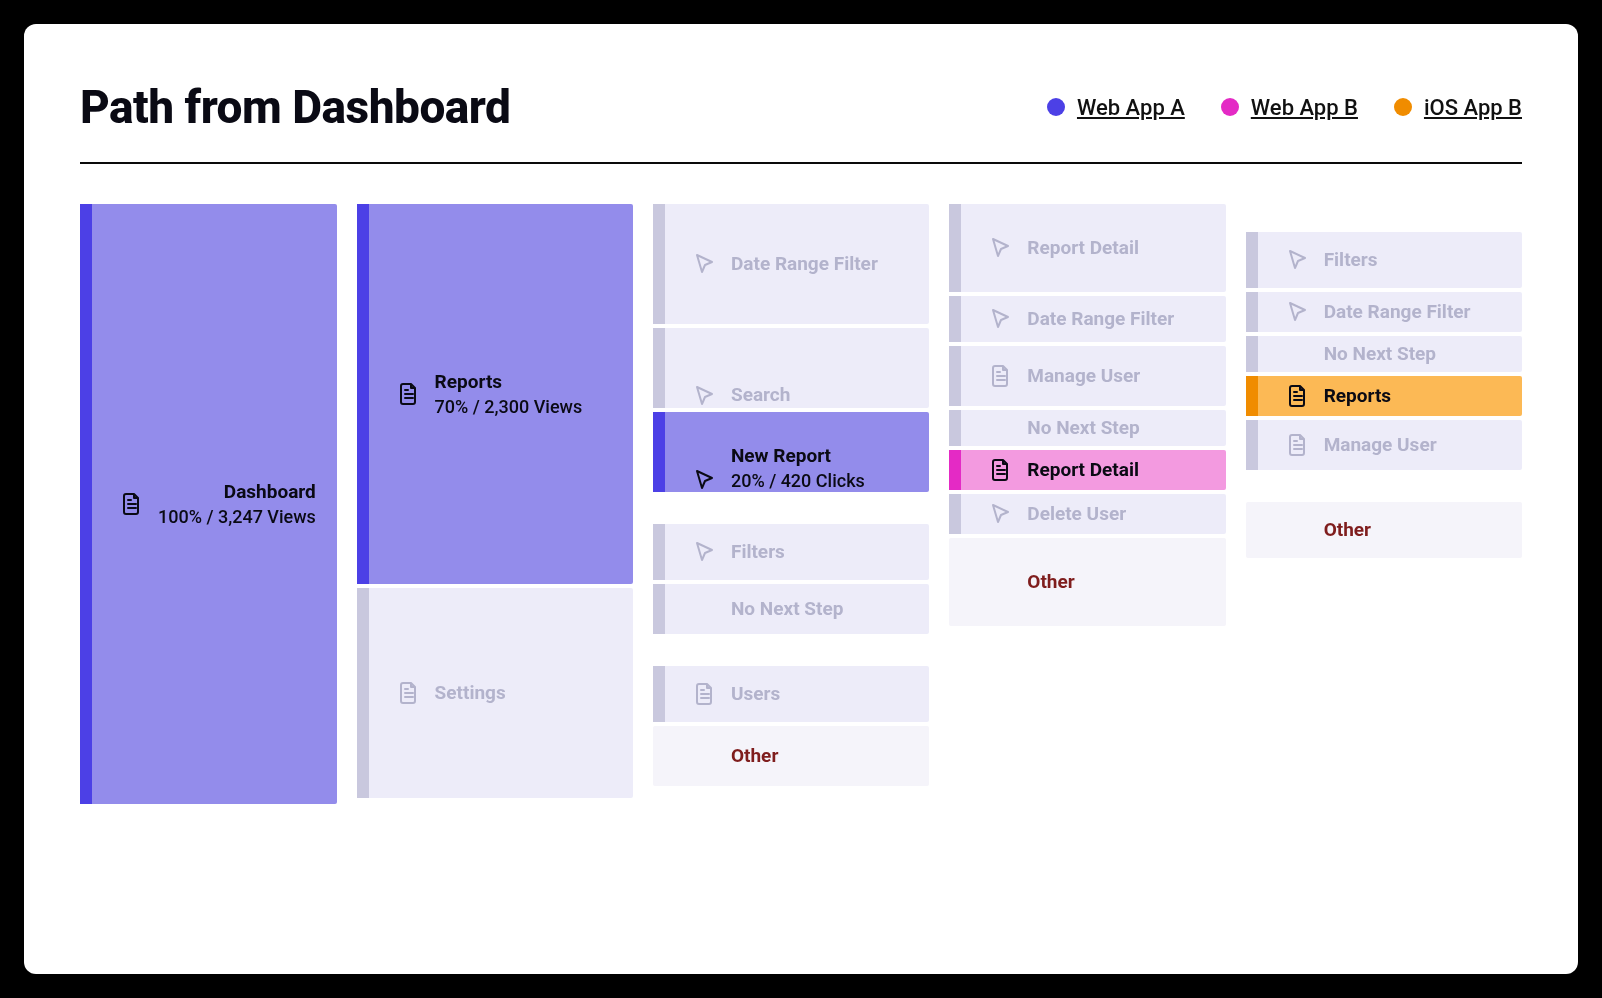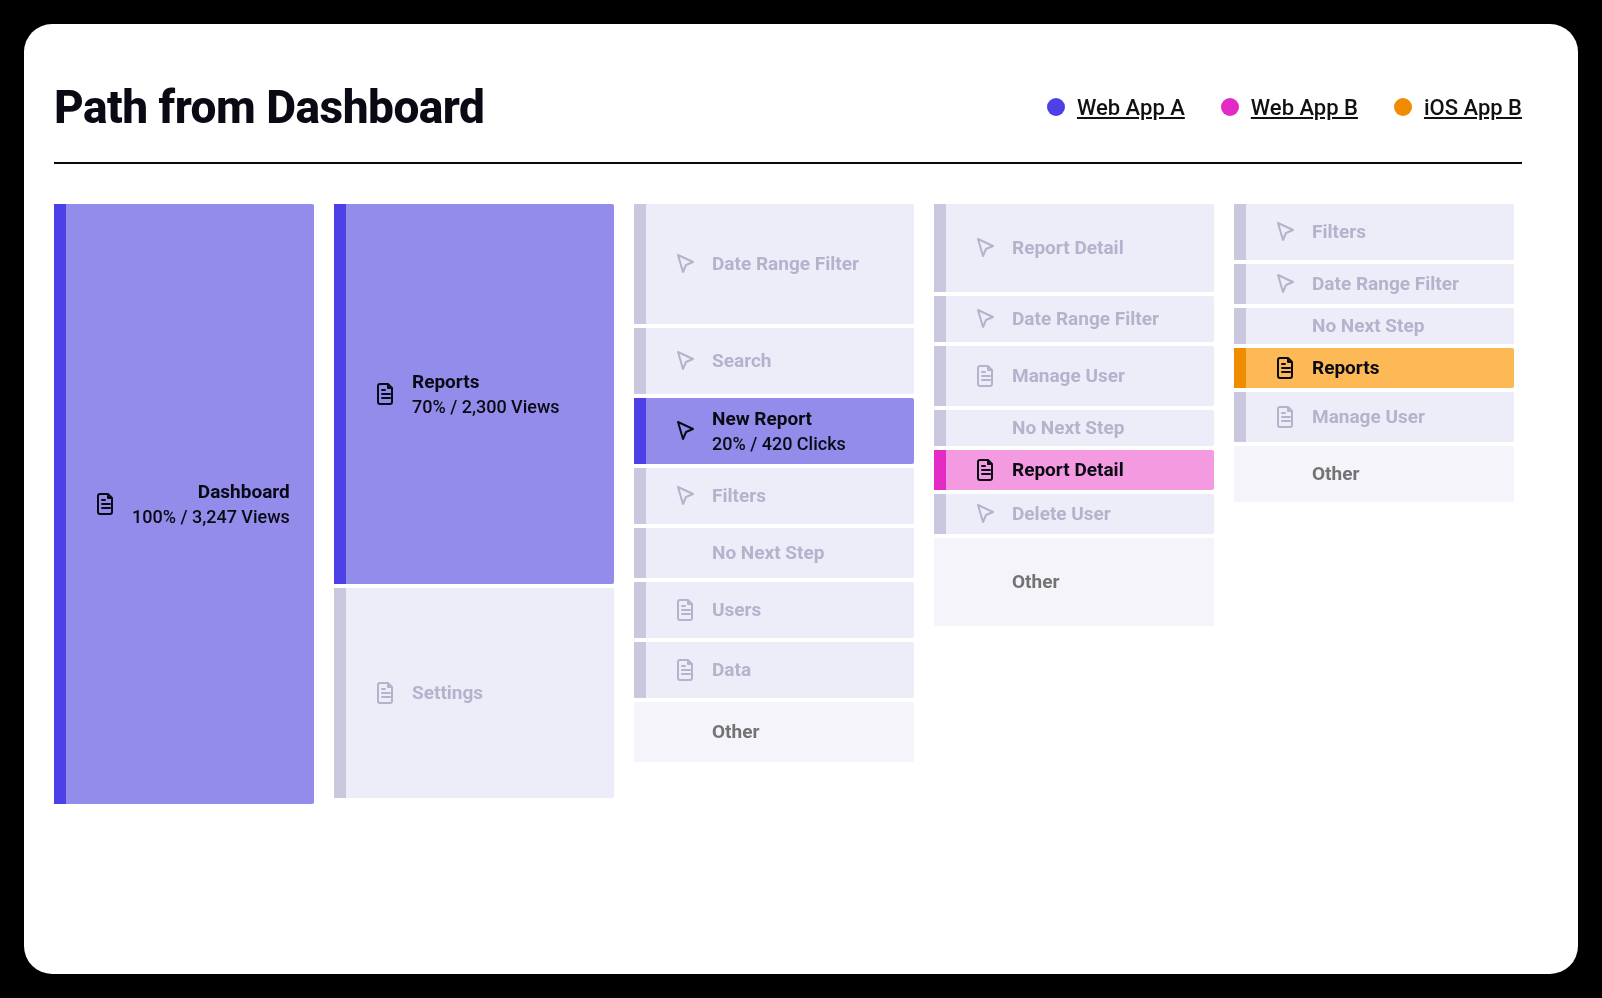--- a/index.html
+++ b/index.html
@@ -4,22 +4,22 @@
 <style>
   * { box-sizing: border-box; margin: 0; padding: 0; }
   body {
     font-family: -apple-system, BlinkMacSystemFont, "Segoe UI", Roboto, Helvetica, Arial, sans-serif;
     background: #000;
     padding: 24px;
     width: 1602px;
   }
   .card {
     background: #fff;
-    border-radius: 28px;
-    padding: 56px 56px 64px 30px;
+    border-radius: 12px;
+    padding: 56px 56px 64px 56px;
     width: 100%;
     min-height: 950px;
   }
   .header {
     display: flex;
     justify-content: space-between;
     align-items: center;
     border-bottom: 2px solid #0a0a0a;
     padding-bottom: 28px;
     margin-bottom: 40px;
@@ -97,40 +97,40 @@
   }
   .sub {
     font-size: 18px;
     font-weight: 500;
   }
   
   .h-600 { height: 600px; text-align: right; }
   .h-380 { height: 380px; }
   .h-210 { height: 210px; }
   .h-120 { height: 120px; }
-  .h-78  { height: 66px; }
+  .h-78  { height: 80px; align-items: flex-end; }
   .h-88  { height: 88px; }
   .h-60  { height: 60px; }
-  .h-56  { height: 56px; }
+  .h-56  { height: 56px; margin-top: 28px; }
   .h-50  { height: 50px; }
   .h-46  { height: 46px; }
   .h-40  { height: 40px; }
   .h-36  { height: 36px; }
   
   .indent { padding-left: 78px; }
   
   .muted    { background: #EDECF9; color: #B3B3CC; }
   .muted .bar { background: #C9C8DE; }
   .primary  { background: #938CEB; color: #0a0a14; }
   .primary .bar { background: #4C40E6; }
   .pink     { background: #F39AE0; color: #0a0a14; }
   .pink .bar { background: #E42AC5; }
   .orange   { background: #FCB955; color: #0a0a14; }
   .orange .bar { background: #F08C00; }
-  .plain    { background: #F5F4FA; color: #737373; }
+  .plain    { background: #F5F4FA; color: #7f1d1d; }
 </style>
 </head>
 <body>
 
 <div class="card">
   <div class="header">
     <h1 class="title">Path from Dashboard</h1>
     <div class="legend" id="legend">
         <div class="legend-item">
           <span class="dot" style="background: rgb(76, 64, 230);"></span>
@@ -224,29 +224,20 @@
             <div class="lbl">No Next Step</div>
           </div>
         </div>
         <div class="block muted h-56">
           <div class="bar"></div>
           <svg viewBox="0 0 24 24" class="icon">
             <use href="#icon-doc"></use>
           </svg>
           <div class="txt">
             <div class="lbl">Users</div>
-          </div>
-        </div>
-        <div class="block muted h-56">
-          <div class="bar"></div>
-          <svg viewBox="0 0 24 24" class="icon">
-            <use href="#icon-doc"></use>
-          </svg>
-          <div class="txt">
-            <div class="lbl">Data</div>
           </div>
         </div>
         <div class="block plain h-60 indent">
           <div class="txt">
             <div class="lbl">Other</div>
           </div>
         </div>
       </div>
       <div class="col col-3">
         <div class="block muted h-88">

